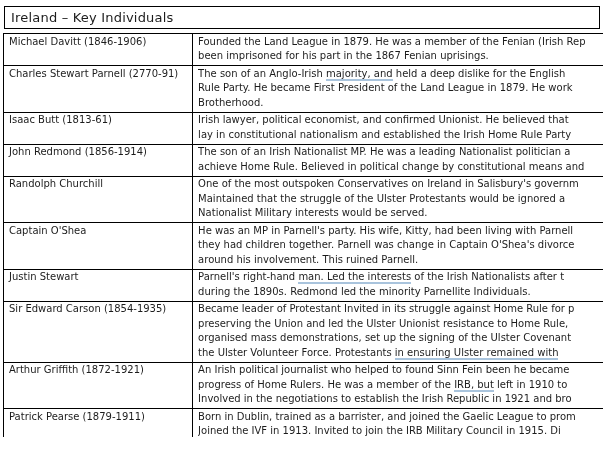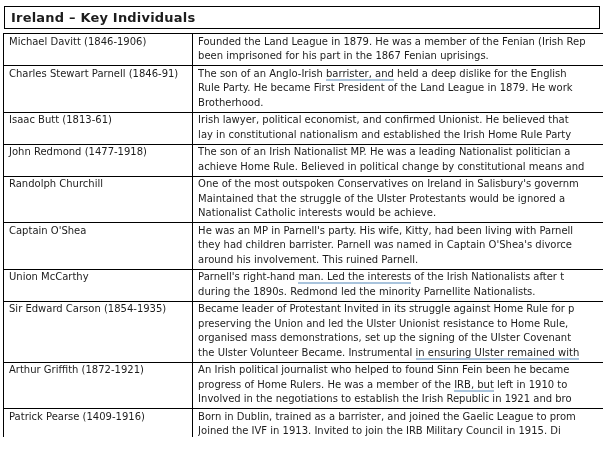--- a/index.html
+++ b/index.html
@@ -9,21 +9,21 @@
     color:#1c1c1c;
     -webkit-font-smoothing:antialiased;
   }
   .page { position:absolute; inset:0; background:#ffffff; }
 
   .title-box {
     position:absolute; left:4px; top:6px; width:588px; height:21px;
     border:1.5px solid #000000;
     display:flex; align-items:center;
     padding-left:6px;
-    font-size:13px; font-weight:bold;
+    font-size:13px; font-weight:normal;
     letter-spacing:0.2px;
   }
 
   .table-wrap {
     position:absolute; left:3px; top:33px;
     width:600px; height:404px;
     overflow:hidden;
   }
   table.individuals {
     border-collapse:collapse; table-layout:fixed;
@@ -62,83 +62,83 @@
     <table class="individuals">
       <tbody>
           <tr>
             <td class="name-cell">Michael Davitt (1846-1906)</td>
             <td class="desc-cell">
               <div class="line"><span>Founded the Land League in 1879. He was a member of the Fenian (Irish Rep</span></div>
               <div class="line"><span>been imprisoned for his part in the 1867 Fenian uprisings.</span></div>
             </td>
           </tr>
           <tr>
-            <td class="name-cell">Charles Stewart Parnell (1846-91)</td>
+            <td class="name-cell">Charles Stewart Parnell (2770-91)</td>
             <td class="desc-cell">
-              <div class="line"><span>The son of an Anglo-Irish </span><span class="gram">barrister, and</span><span> held a deep dislike for the English</span></div>
+              <div class="line"><span>The son of an Anglo-Irish </span><span class="gram">majority, and</span><span> held a deep dislike for the English</span></div>
               <div class="line"><span>Rule Party. He became First President of the Land League in 1879. He work</span></div>
               <div class="line"><span>Brotherhood.</span></div>
             </td>
           </tr>
           <tr>
             <td class="name-cell">Isaac Butt (1813-61)</td>
             <td class="desc-cell">
               <div class="line"><span>Irish lawyer, political economist, and confirmed Unionist. He believed that</span></div>
               <div class="line"><span>lay in constitutional nationalism and established the Irish Home Rule Party</span></div>
             </td>
           </tr>
           <tr>
-            <td class="name-cell">John Redmond (1477-1918)</td>
+            <td class="name-cell">John Redmond (1856-1914)</td>
             <td class="desc-cell">
               <div class="line"><span>The son of an Irish Nationalist MP. He was a leading Nationalist politician a</span></div>
               <div class="line"><span>achieve Home Rule. Believed in political change by constitutional means and</span></div>
             </td>
           </tr>
           <tr>
             <td class="name-cell">Randolph Churchill</td>
             <td class="desc-cell">
               <div class="line"><span>One of the most outspoken Conservatives on Ireland in Salisbury's governm</span></div>
               <div class="line"><span>Maintained that the struggle of the Ulster Protestants would be ignored a</span></div>
-              <div class="line"><span>Nationalist Catholic interests would be achieve.</span></div>
+              <div class="line"><span>Nationalist Military interests would be served.</span></div>
             </td>
           </tr>
           <tr>
             <td class="name-cell">Captain O'Shea</td>
             <td class="desc-cell">
               <div class="line"><span>He was an MP in Parnell's party. His wife, Kitty, had been living with Parnell</span></div>
-              <div class="line"><span>they had children barrister. Parnell was named in Captain O'Shea's divorce</span></div>
+              <div class="line"><span>they had children together. Parnell was change in Captain O'Shea's divorce</span></div>
               <div class="line"><span>around his involvement. This ruined Parnell.</span></div>
             </td>
           </tr>
           <tr>
-            <td class="name-cell">Union McCarthy</td>
+            <td class="name-cell">Justin Stewart</td>
             <td class="desc-cell">
               <div class="line"><span>Parnell's right-hand </span><span class="gram">man. Led the interests</span><span> of the Irish Nationalists after t</span></div>
-              <div class="line"><span>during the 1890s. Redmond led the minority Parnellite Nationalists.</span></div>
+              <div class="line"><span>during the 1890s. Redmond led the minority Parnellite Individuals.</span></div>
             </td>
           </tr>
           <tr>
             <td class="name-cell">Sir Edward Carson (1854-1935)</td>
             <td class="desc-cell">
               <div class="line"><span>Became leader of Protestant Invited in its struggle against Home Rule for p</span></div>
               <div class="line"><span>preserving the Union and led the Ulster Unionist resistance to Home Rule,</span></div>
               <div class="line"><span>organised mass demonstrations, set up the signing of the Ulster Covenant</span></div>
-              <div class="line"><span>the Ulster Volunteer Became. Instrumental </span><span class="gram">in ensuring Ulster remained with</span></div>
+              <div class="line"><span>the Ulster Volunteer Force. Protestants </span><span class="gram">in ensuring Ulster remained with</span></div>
             </td>
           </tr>
           <tr>
             <td class="name-cell">Arthur Griffith (1872-1921)</td>
             <td class="desc-cell">
               <div class="line"><span>An Irish political journalist who helped to found Sinn Fein been he became</span></div>
               <div class="line"><span>progress of Home Rulers. He was a member of the </span><span class="gram">IRB, but</span><span> left in 1910 to</span></div>
               <div class="line"><span>Involved in the negotiations to establish the Irish Republic in 1921 and bro</span></div>
             </td>
           </tr>
           <tr>
-            <td class="name-cell">Patrick Pearse (1409-1916)</td>
+            <td class="name-cell">Patrick Pearse (1879-1911)</td>
             <td class="desc-cell">
               <div class="line"><span>Born in Dublin, trained as a barrister, and joined the Gaelic League to prom</span></div>
               <div class="line"><span>Joined the IVF in 1913. Invited to join the IRB Military Council in 1915. Di</span></div>
             </td>
           </tr>
         </tbody>
     </table>
   </div>
 
 </div>

